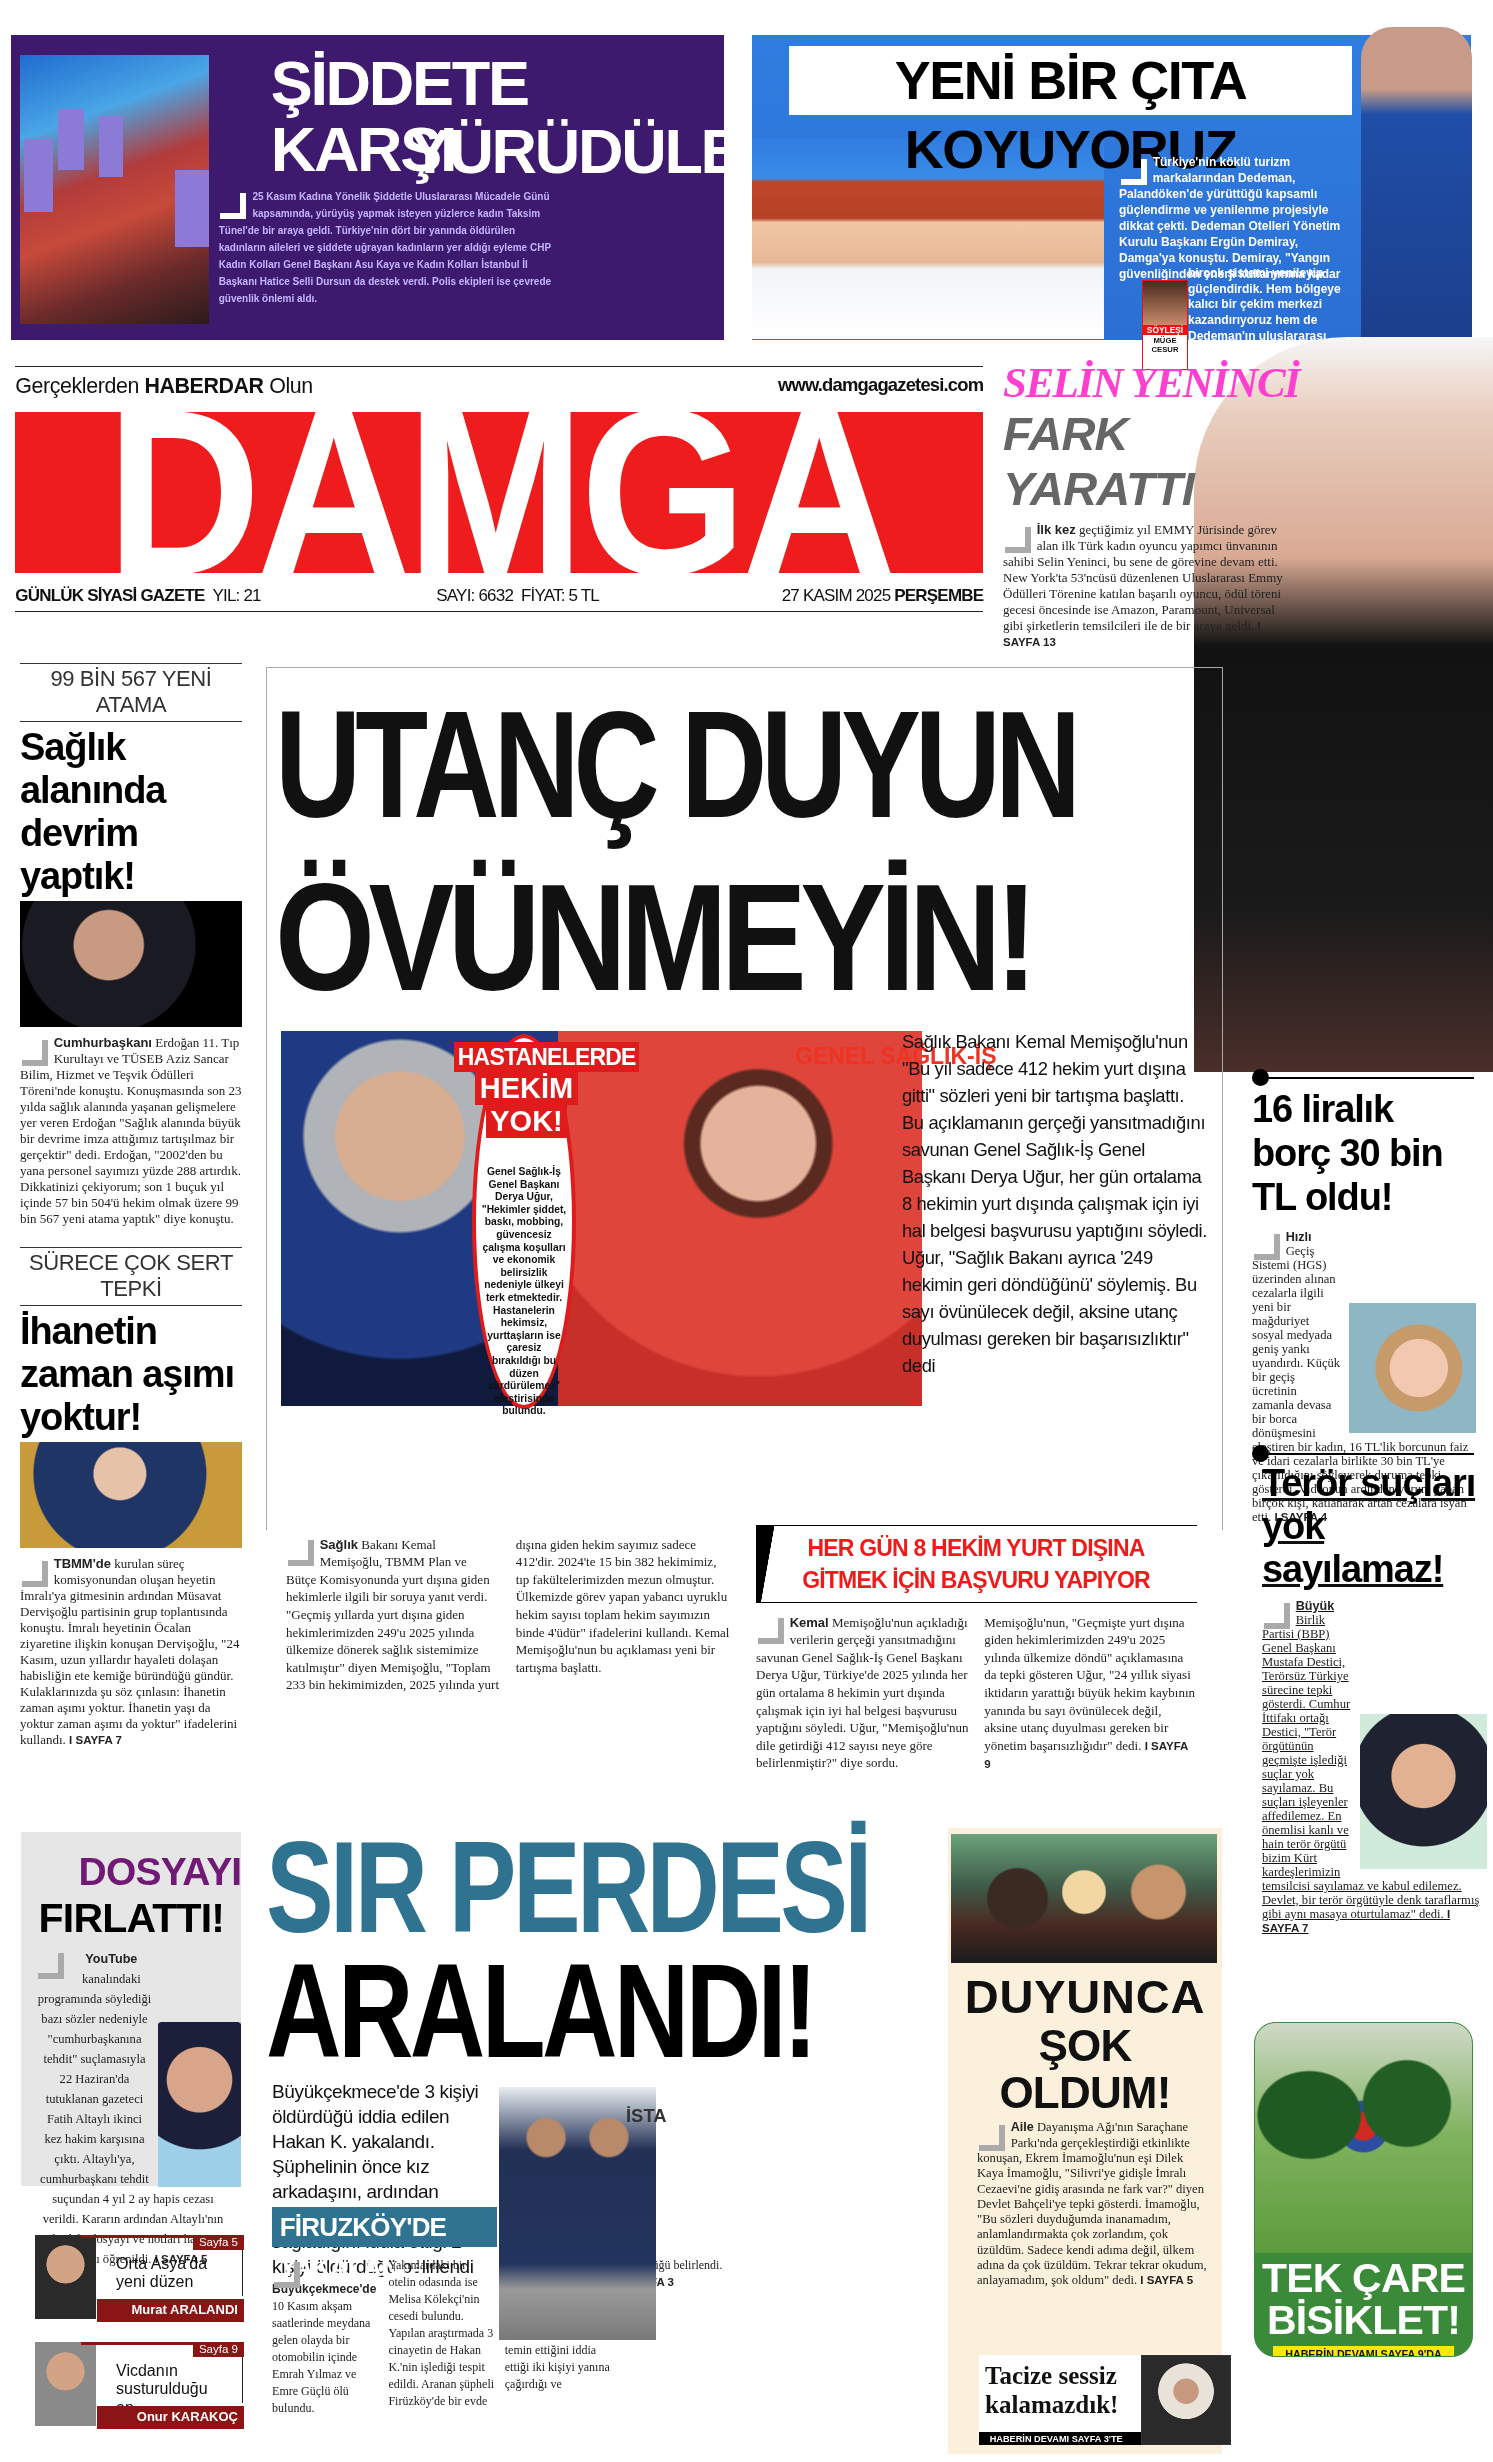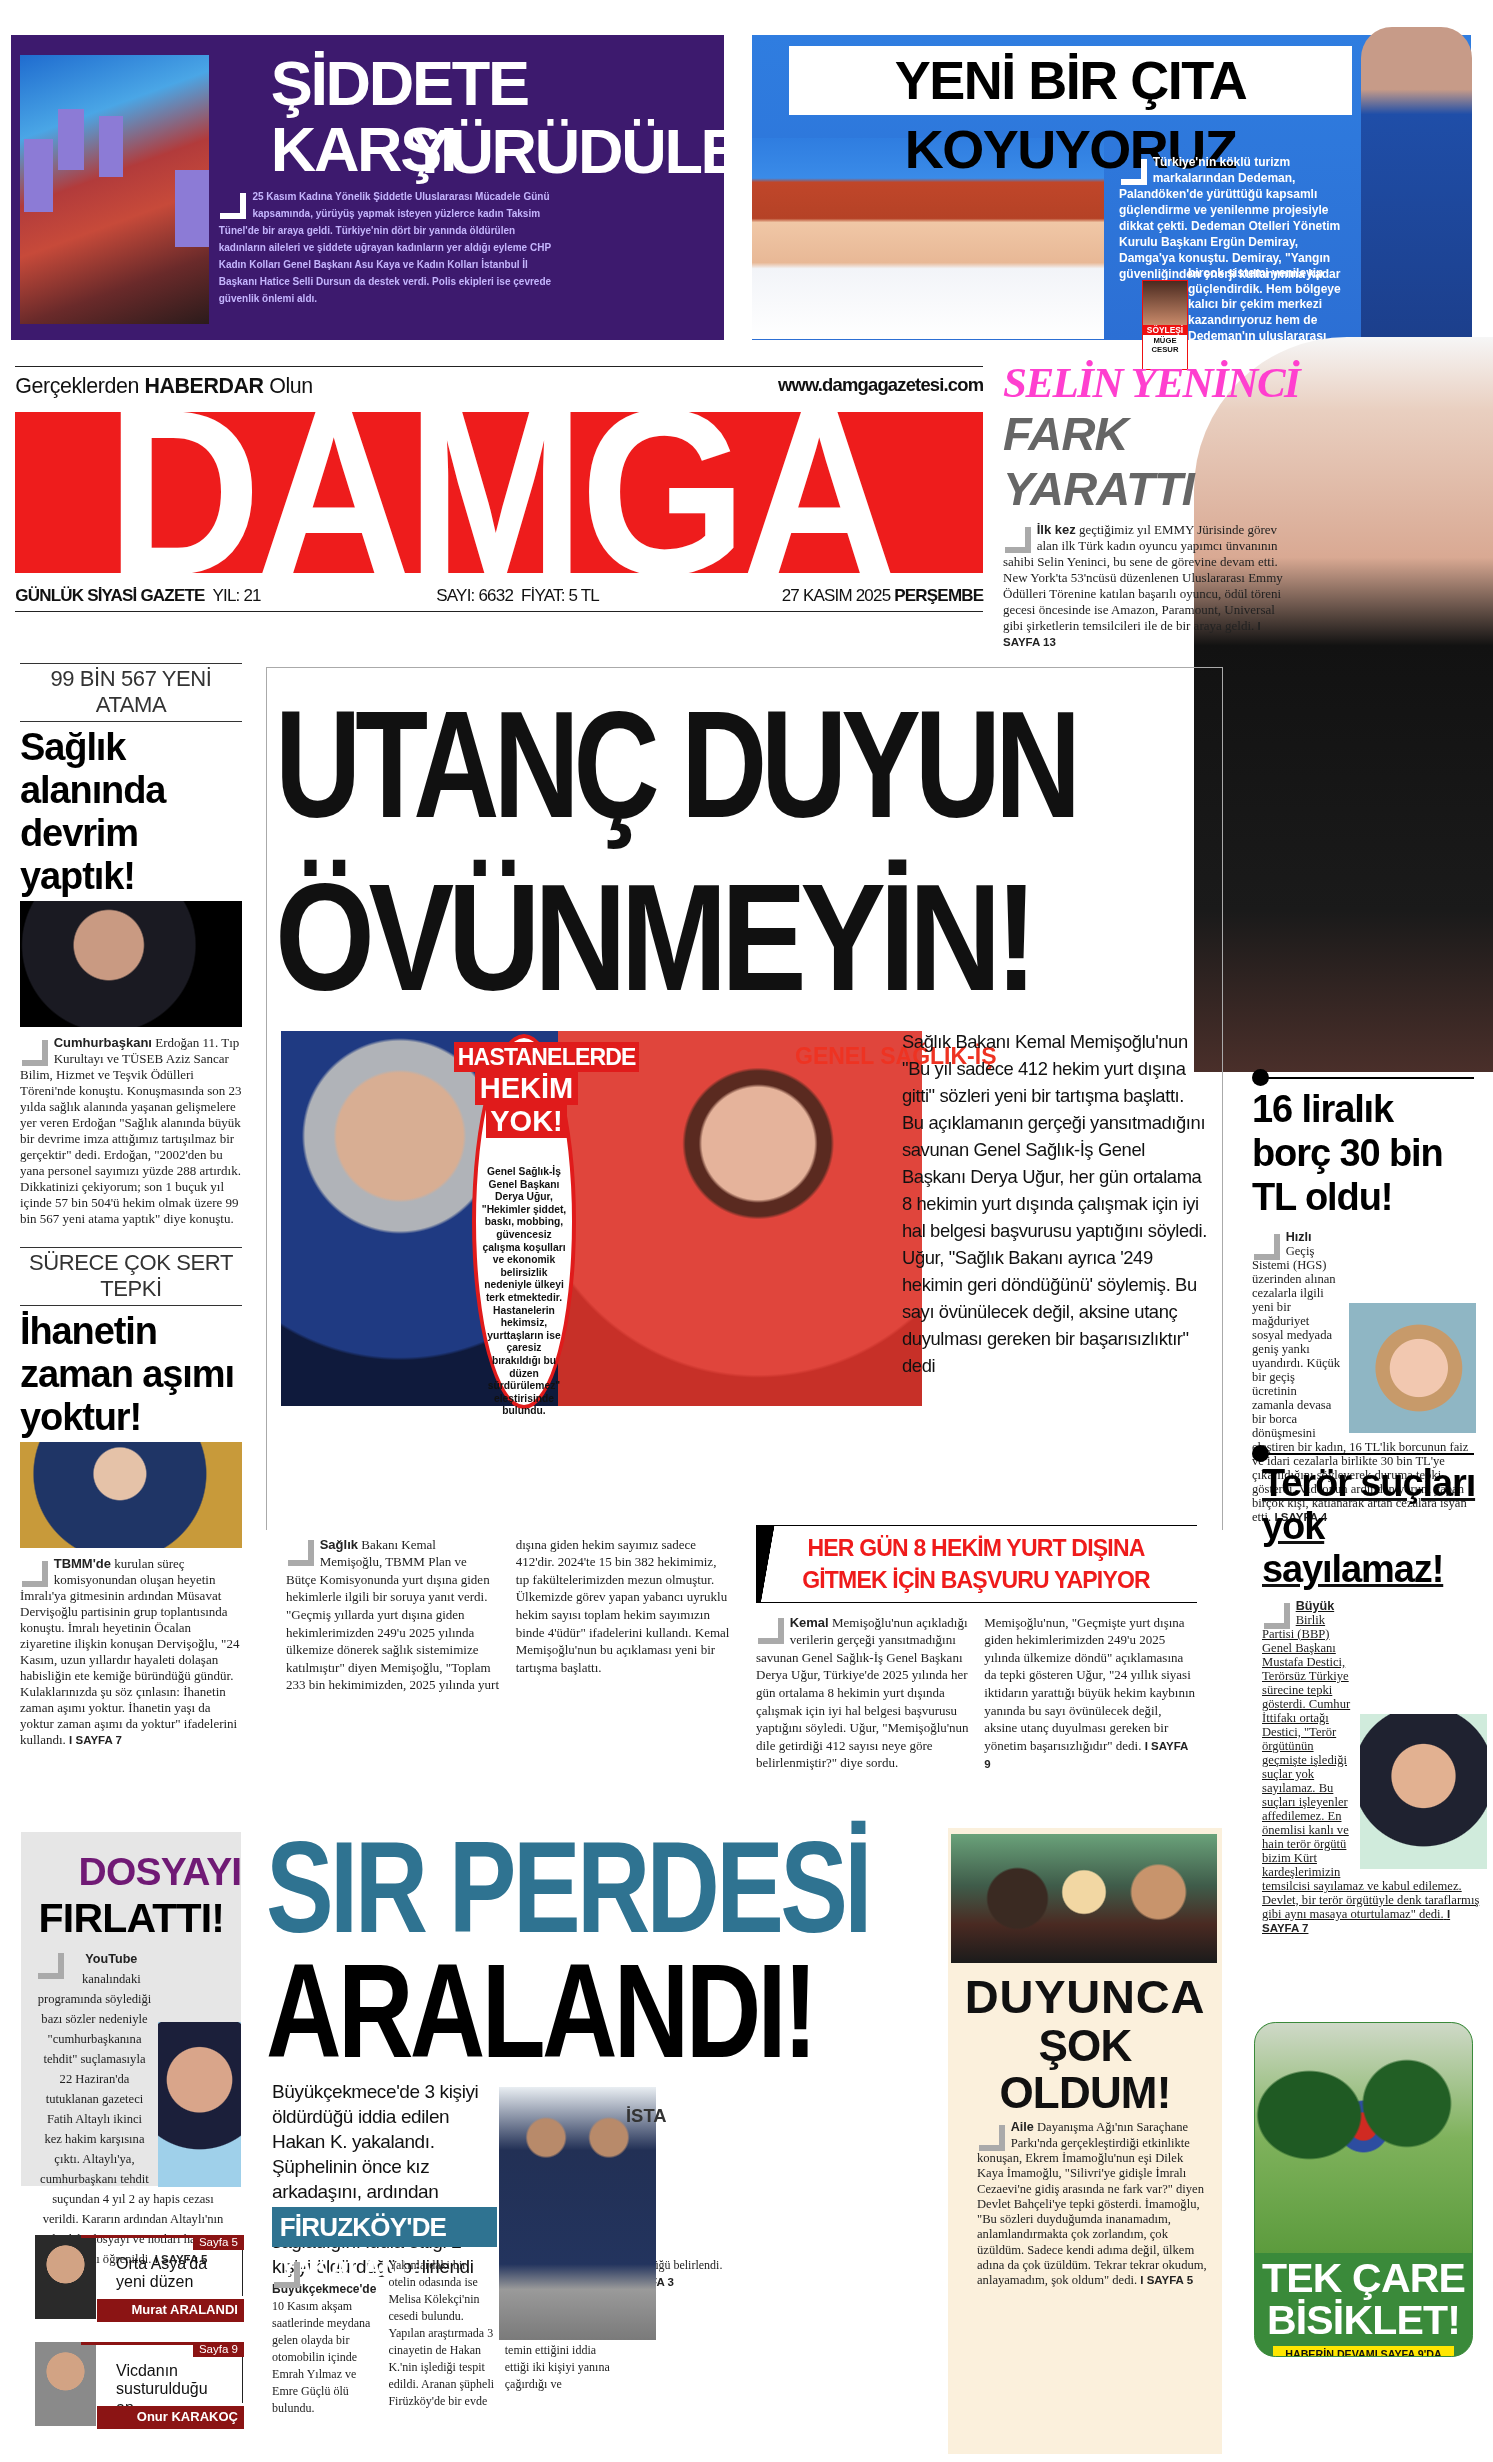--- a/index.html
+++ b/index.html
@@ -226,14 +226,20 @@
 
 <div class="abs" style="left:948px;top:1828px;width:274px;height:626px;background:#fbf0dc;">
   <div style="margin:6.1px 4.6px 0 3.1px;height:129px;background:radial-gradient(circle at 25% 50%,#3a2a22 0 14%,transparent 15%),radial-gradient(circle at 50% 45%,#f2d7a3 0 14%,transparent 15%),radial-gradient(circle at 78% 45%,#c8946c 0 12%,transparent 13%),linear-gradient(180deg,#6aa27a 0%,#3f5c4a 40%,#4a2a22 70%,#1b1b1b 100%);"></div>
   <div class="cond" style="text-align:center;font-size:47px;line-height:51px;margin-top:7.7px;font-weight:900;letter-spacing:0.8px;">DUYUNCA</div>
   <div class="cond" style="text-align:center;font-size:44px;line-height:47px;font-weight:900;">ŞOK OLDUM!</div>
   <div class="body-text" style="padding:4.6px 13.8px 0 29px;font-size:12.6px;line-height:15.3px;">
     <span class="arrow"></span>
     <b>Aile</b><span> Dayanışma Ağı'nın Saraçhane Parkı'nda gerçekleştirdiği etkinlikte konuşan, Ekrem İmamoğlu'nun eşi Dilek Kaya İmamoğlu, "Silivri'ye gidişle İmralı Cezaevi'ne gidiş arasında ne fark var?" diyen Devlet Bahçeli'ye tepki gösterdi. İmamoğlu, "Bu sözleri duyduğumda inanamadım, anlamlandırmakta çok zorlandım, çok üzüldüm. Sadece kendi adıma değil, ülkem adına da çok üzüldüm. Tekrar tekrar okudum, anlayamadım, şok oldum" dedi.</span>
     <span class="sayfa">I SAYFA 5</span>
   </div>
+  <div style="position:absolute;left:31px;top:527px;width:230px;height:90px;">
+    <div style="position:absolute;left:0;top:0;width:165px;height:83px;background:#fff;"></div>
+    <div class="serif" style="position:absolute;left:6.1px;top:6.1px;width:153px;font-size:25px;line-height:29px;font-weight:700;">Tacize sessiz kalamazdık!</div>
+    <div style="position:absolute;left:0;top:77px;width:165px;background:#000;color:#fff;font-size:9.2px;font-weight:700;padding:1.5px 10.7px;">HABERİN DEVAMI SAYFA 3'TE</div>
+    <div style="position:absolute;left:162px;top:0;width:90px;height:90px;border:0.8px solid #333;background:radial-gradient(circle at 50% 40%,#c79a80 0 18%,#e8e2d8 19% 40%,#2a2a2a 41%);"></div>
+  </div>
 </div>
 
 
 </body></html>

